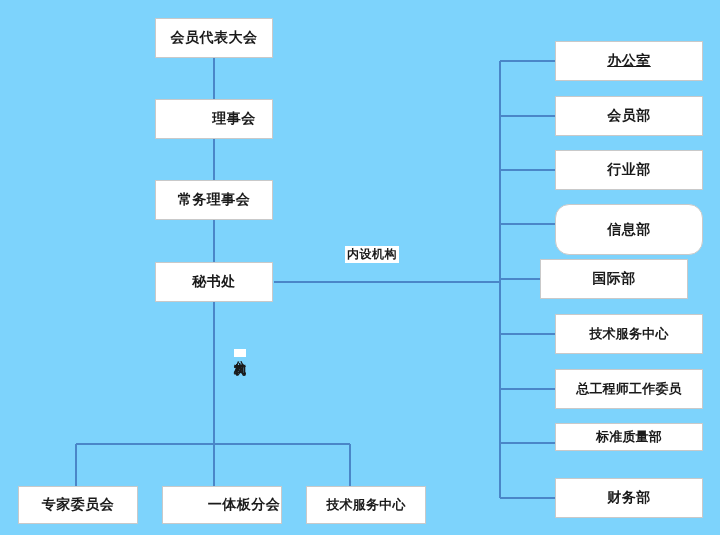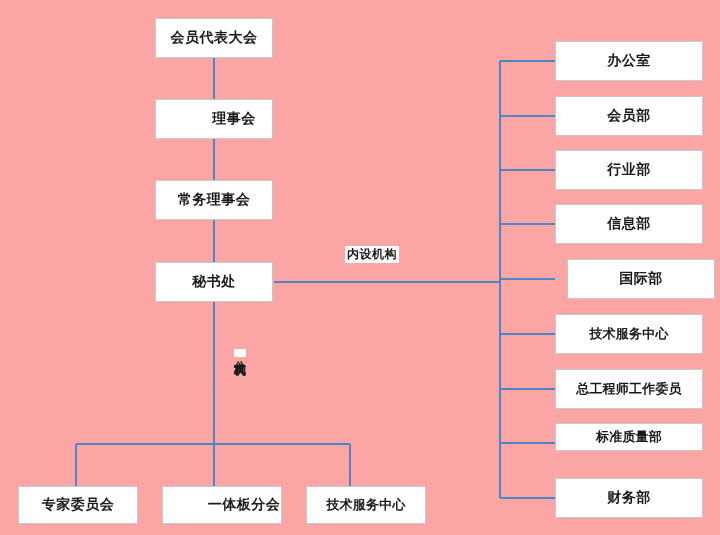--- a/index.html
+++ b/index.html
@@ -4,21 +4,21 @@
 <style>
   html, body {
     margin: 0;
     padding: 0;
     background: #ffffff;
   }
   #canvas {
     position: relative;
     width: 720px;
     height: 535px;
-    background: #fca5a5;
+    background: #7dd3fc;
     font-family: "Liberation Sans", "DejaVu Sans", sans-serif;
     overflow: hidden;
   }
   
   .node {
     position: absolute;
     box-sizing: border-box;
     border: 1px solid #c9c9c9;
     background: #ffffff;
     display: flex;
@@ -105,29 +105,29 @@
   <div class="node" style="left:155px; top:99px;  width:118px; height:40px;padding-left:40px;">理事会</div>
 
   <div class="node" style="left:155px; top:180px; width:118px; height:40px;">常务理事会</div>
 
   <div class="node" style="left:155px; top:262px; width:118px; height:40px;">秘书处</div>
 
   <div class="edge-label" style="left:345px; top:246px;">内设机构</div>
 
   <div class="edge-label vertical" style="left:234px; top:349px;">分支机构</div>
 
-  <div class="node" style="left:555px; top:41px;  width:148px; height:40px;">办公室</div>
+  <div class="node" style="left:555px; top:41px;  width:148px; height:40px;text-decoration:underline;">办公室</div>
 
   <div class="node" style="left:555px; top:96px;  width:148px; height:40px;">会员部</div>
 
   <div class="node" style="left:555px; top:150px; width:148px; height:40px;">行业部</div>
 
-  <div class="node" style="left:555px; top:204px; width:148px; height:40px;">信息部</div>
+  <div class="node" style="left:555px; top:204px; width:148px; height:51px;border-radius:14px;">信息部</div>
 
-  <div class="node" style="left:567px; top:259px; width:148px; height:40px;">国际部</div>
+  <div class="node" style="left:540px; top:259px; width:148px; height:40px;">国际部</div>
 
   <div class="node small" style="left:555px; top:314px; width:148px; height:40px;">技术服务中心</div>
 
   <div class="node small" style="left:555px; top:369px; width:148px; height:40px;">总工程师工作委员</div>
 
   <div class="node small" style="left:555px; top:423px; width:148px; height:28px;">标准质量部</div>
 
   <div class="node" style="left:555px; top:478px; width:148px; height:40px;">财务部</div>
 
   <div class="node" style="left:18px;  top:486px; width:120px; height:38px;">专家委员会</div>

